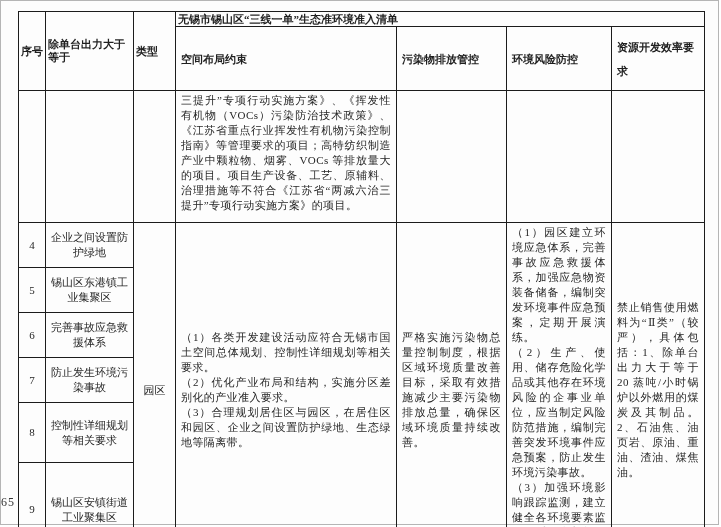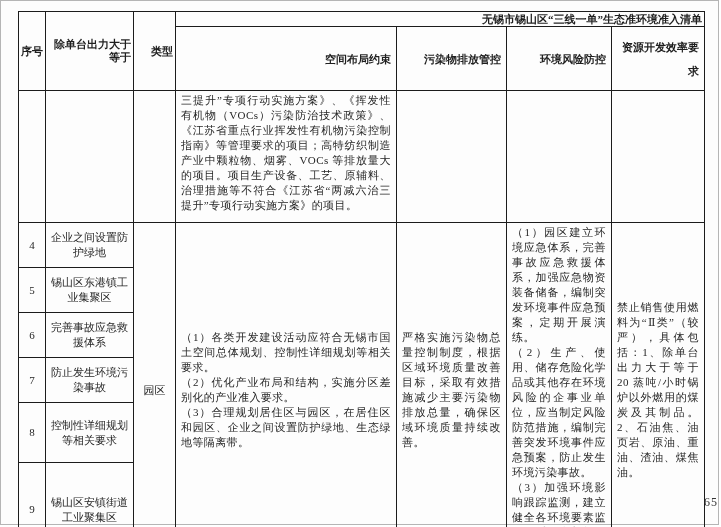--- a/index.html
+++ b/index.html
@@ -25,39 +25,39 @@
     border:1px solid #1c1c1c;
     padding:2px 5px;
     font-size:11px;
     line-height:15px;
     overflow:hidden;
     box-sizing:border-box;
     vertical-align:middle;
   }
   table.doc th{
     font-weight:bold;
-    text-align:right;
+    text-align:left;
     color:#1f1f1f;
   }
   tr.title-row th{height:15px;padding:0 2px;line-height:13px;}
   tr.subhead-row th{height:64px;line-height:24px;}
   .cell-center{text-align:center;}
   .cell-text{
     text-align:justify;
     white-space:pre-line;
     letter-spacing:0.4px;
   }
   tr.cont-row td{vertical-align:top;height:132px;margin-left:18px;}
   td.merged-mid{vertical-align:middle;}
   td.risk-cell{line-height:14.8px;padding:2px 4px;}
   tr.r4 td{height:30px;} tr.r5 td{height:30px;} tr.r6 td{height:30px;}
   tr.r7 td{height:33px;} tr.r8 td{height:46px;} tr.r9 td{height:74px;}
   .page-number{
     position:absolute;left:0;right:0;bottom:14px;
-    text-align:right;font-size:12px;color:#333;
+    text-align:left;font-size:12px;color:#333;
     letter-spacing:1px;
   }
 </style>
 </head>
 <body>
 
 <div class="page">
   <table class="doc">
     <colgroup>
       <col style="width:27px">

